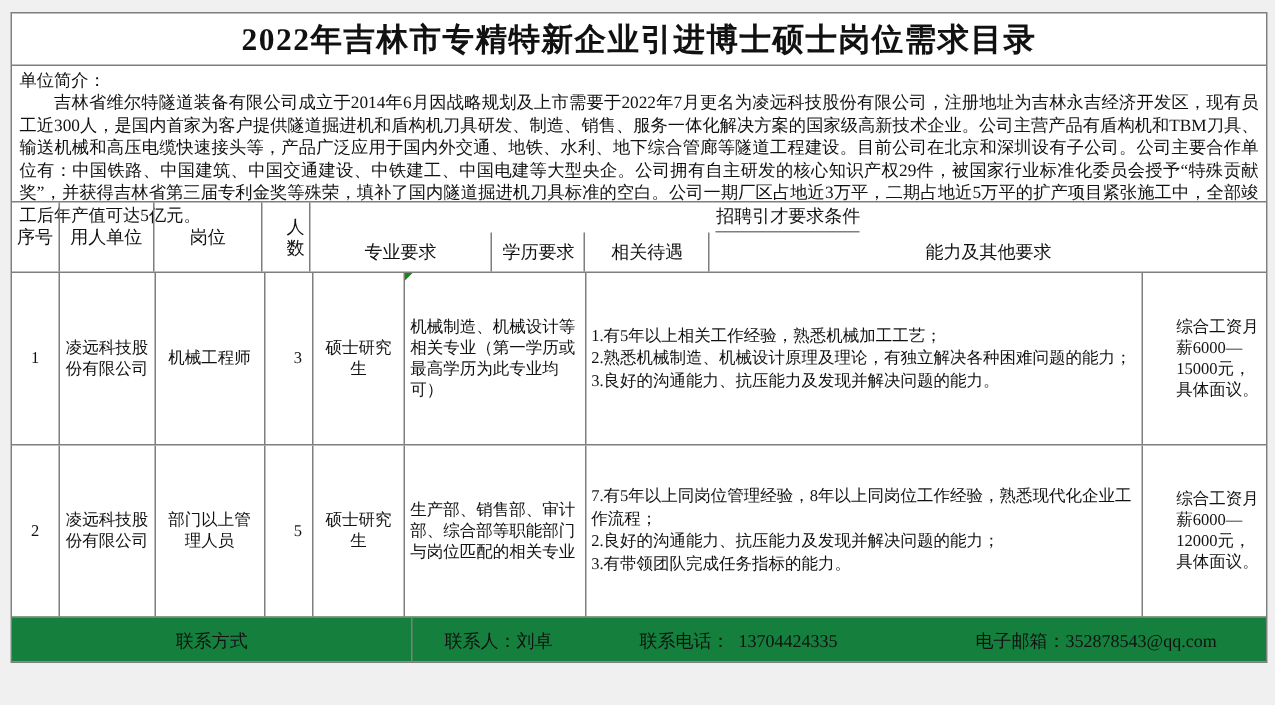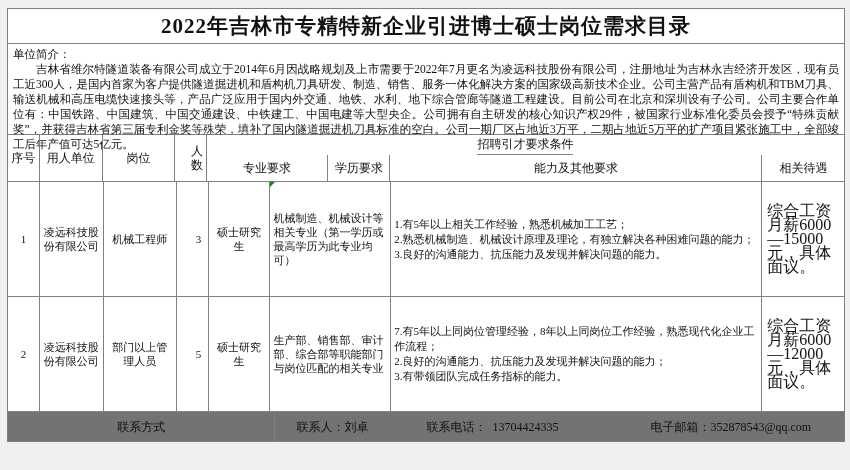--- a/index.html
+++ b/index.html
@@ -81,23 +81,23 @@
   
   .r-data{height:115px;}
   .maj-cell{position:relative;}
   .err-marker{
     position:absolute;top:0;left:0;width:0;height:0;
     border-top:5px solid #178717;
     border-right:5px solid transparent;
   }
   .abl-inner{width:100%;}
   .abl-line{text-align:left;font-size:11px;line-height:15px;}
-  .sal-cell{font-size:16px;text-align:left;justify-content:flex-start;padding-left:5px;}
+  .sal-cell{font-size:11px;text-align:left;justify-content:flex-start;padding-left:22px;}
   
-  .r-contact{height:30px;background:#737373;}
+  .r-contact{height:30px;background:#15803d;}
   .ct-label{width:267px;font-size:12px;}
   .ct-body{
     width:571px;display:flex;align-items:center;
     font-size:12px;text-align:left;justify-content:flex-start;
   }
   .ct-pair{white-space:nowrap;}
   .ct-person{margin-left:18px;}
   .ct-phone{margin-left:58px;}
   .ct-phone .ct-val{margin-left:6px;}
   .ct-email{margin-left:92px;}
@@ -122,22 +122,22 @@
   <div class="row r-head">
     <div class="cell hcell head-left-cell w-seq">序号</div>
     <div class="cell hcell head-left-cell w-emp">用人单位</div>
     <div class="cell hcell head-left-cell w-pos">岗位</div>
     <div class="cell hcell head-left-cell w-cnt">人数</div>
     <div class="right-group">
       <div class="req-group-header">招聘引才要求条件</div>
       <div class="sub-head">
         <div class="cell hcell w-maj">专业要求</div>
         <div class="cell hcell w-edu">学历要求</div>
+        <div class="cell hcell w-sal">相关待遇</div>
         <div class="cell hcell w-abl">能力及其他要求</div>
-        <div class="cell hcell w-sal">相关待遇</div>
       </div>
     </div>
   </div>
 
   <div class="row r-data">
     <div class="cell w-seq">1</div>
     <div class="cell w-emp">凌远科技股份有限公司</div>
     <div class="cell w-pos">机械工程师</div>
     <div class="cell w-cnt">3</div>
     <div class="cell w-edu">硕士研究生</div>

